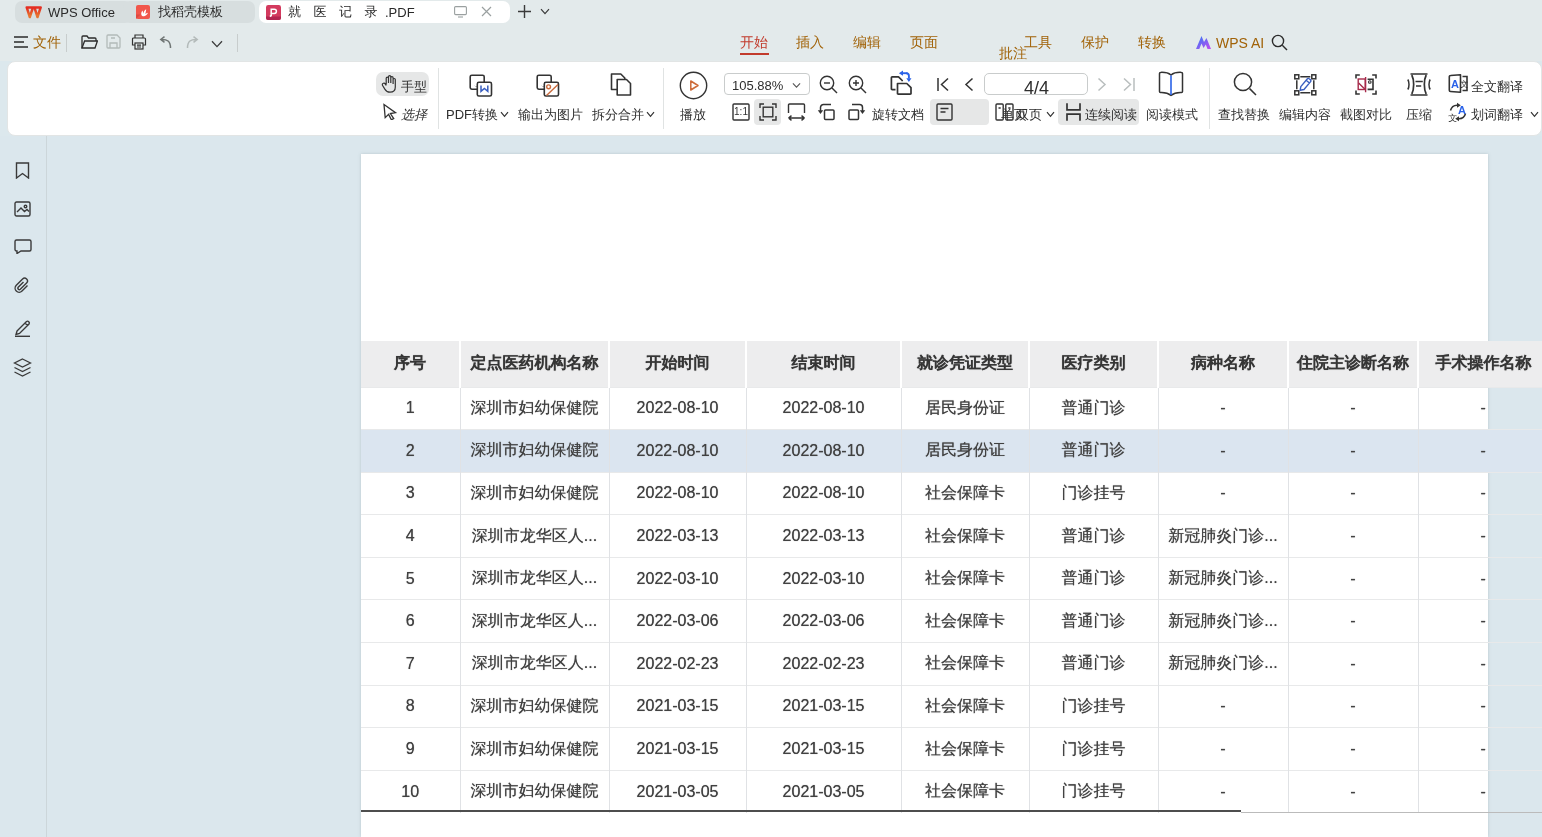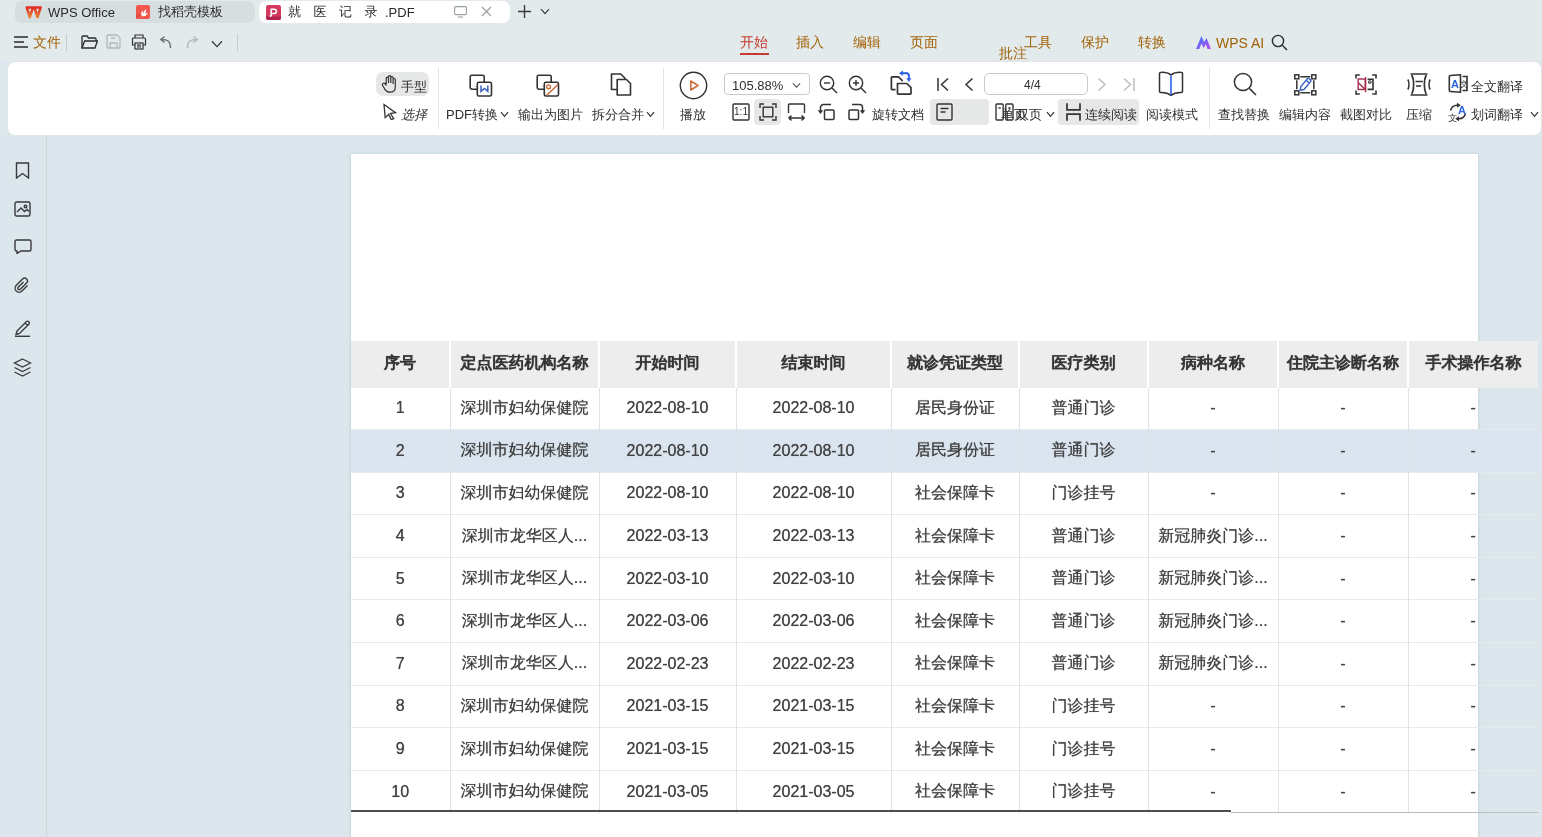--- a/index.html
+++ b/index.html
@@ -14,21 +14,21 @@
 .menutab { top:31px; height:24px; font-size:14px; color:#a16207; display:flex; align-items:center; }
 
 #ribbon { left:7px; top:61px; width:1535px; height:75px; background:#fff; border:1px solid #e2e5e5; border-radius:8px; }
 .rsep { top:68px; width:1px; height:61px; background:#e0e3e3; }
 .rtxt { font-size:13px; color:#2e2e2e; white-space:nowrap; }
 .greybtn { background:#e6e7e7; border-radius:4px; }
 .chev { display:inline-block; width:9px; height:9px; }
 
 #content { left:0; top:136px; width:1542px; height:701px; background:#dbe7ed; }
 #sidebarline { left:46px; top:136px; width:1px; height:701px; background:#ccd6da; }
-#page { left:351px; top:154px; width:1127px; height:683px; background:#fff; box-shadow:0 0 3px rgba(120,140,150,.35); }
+#page { left:361px; top:154px; width:1127px; height:683px; background:#fff; box-shadow:0 0 3px rgba(120,140,150,.35); }
 
 #tbl { filter:blur(0.35px); position:absolute; left:0px; top:187px; width:1187px; border-collapse:collapse; table-layout:fixed; font-size:16px; color:#414141; text-shadow:0 0 0.7px rgba(70,70,70,0.85); }
 #tbl th { background:#ededee; font-weight:bold; color:#353535; border-left:2px solid #fff; border-right:2px solid #fff; height:46px; padding:0; }
 #tbl th:first-child { border-left:none; } #tbl th:last-child { border-right:none; }
 #tbl td { height:42.6px; text-align:center; border-left:1px solid #e0e2e5; border-right:1px solid #e0e2e5; border-top:1px solid #e8e9ea; padding:0; }
 #tbl td:first-child { border-left:none; } #tbl td:last-child { border-right:none; }
 #tbl tr.blue td { background:#dbe5f0; }
 svg { display:block; }
 </style></head>
 <body>
@@ -374,21 +374,21 @@
     <path fill="#2a62e8" d="M17 1.6 L12.9 4.2 17 6.8 Z M20.3 9.2 L22.9 13 25.5 9.2 Z"></path>
   </svg>
 
 <svg class="abs" style="left:936px;top:77px" width="14" height="15" viewBox="0 0 14 15">
     <path fill="none" stroke="#333" stroke-width="1.5" d="M2 1 v13 M12 1.5 L5.5 7.5 12 13.5"></path>
   </svg>
 <svg class="abs" style="left:964px;top:77px" width="10" height="15" viewBox="0 0 10 15">
     <path fill="none" stroke="#333" stroke-width="1.5" d="M8.5 1.5 L2 7.5 8.5 13.5"></path>
   </svg>
 <div class="abs" style="left:984px;top:73px;width:104px;height:22px;border:1px solid #c9cccc;border-radius:5px;background:#fff;"></div>
-<div class="abs rtxt" style="left:1024px;top:78px;font-size:12px;">4/4</div>
+<div class="abs rtxt" style="left:1024px;top:78px;font-size:18px;">4/4</div>
 <svg class="abs" style="left:1097px;top:77px" width="10" height="15" viewBox="0 0 10 15">
     <path fill="none" stroke="#b9bebe" stroke-width="1.5" d="M1.5 1.5 L8 7.5 1.5 13.5"></path>
   </svg>
 <svg class="abs" style="left:1122px;top:77px" width="14" height="15" viewBox="0 0 14 15">
     <path fill="none" stroke="#b9bebe" stroke-width="1.5" d="M2 1.5 L8.5 7.5 2 13.5 M12 1 v13"></path>
   </svg>
 
 <svg class="abs" style="left:1155px;top:71px" width="32" height="27" viewBox="0 0 32 27">
     <g fill="none" stroke="#333" stroke-width="1.5">
       <path d="M16 4 C13 1.6 9.5 1.2 5.5 1.4 a1 1 0 0 0-1 1 V20.6 a1 1 0 0 0 1 1 C9.5 21.4 13 22 16 24.4 19 22 22.5 21.4 26.5 21.6 a1 1 0 0 0 1-1 V2.4 a1 1 0 0 0-1-1 C22.5 1.2 19 1.6 16 4 Z"></path>

